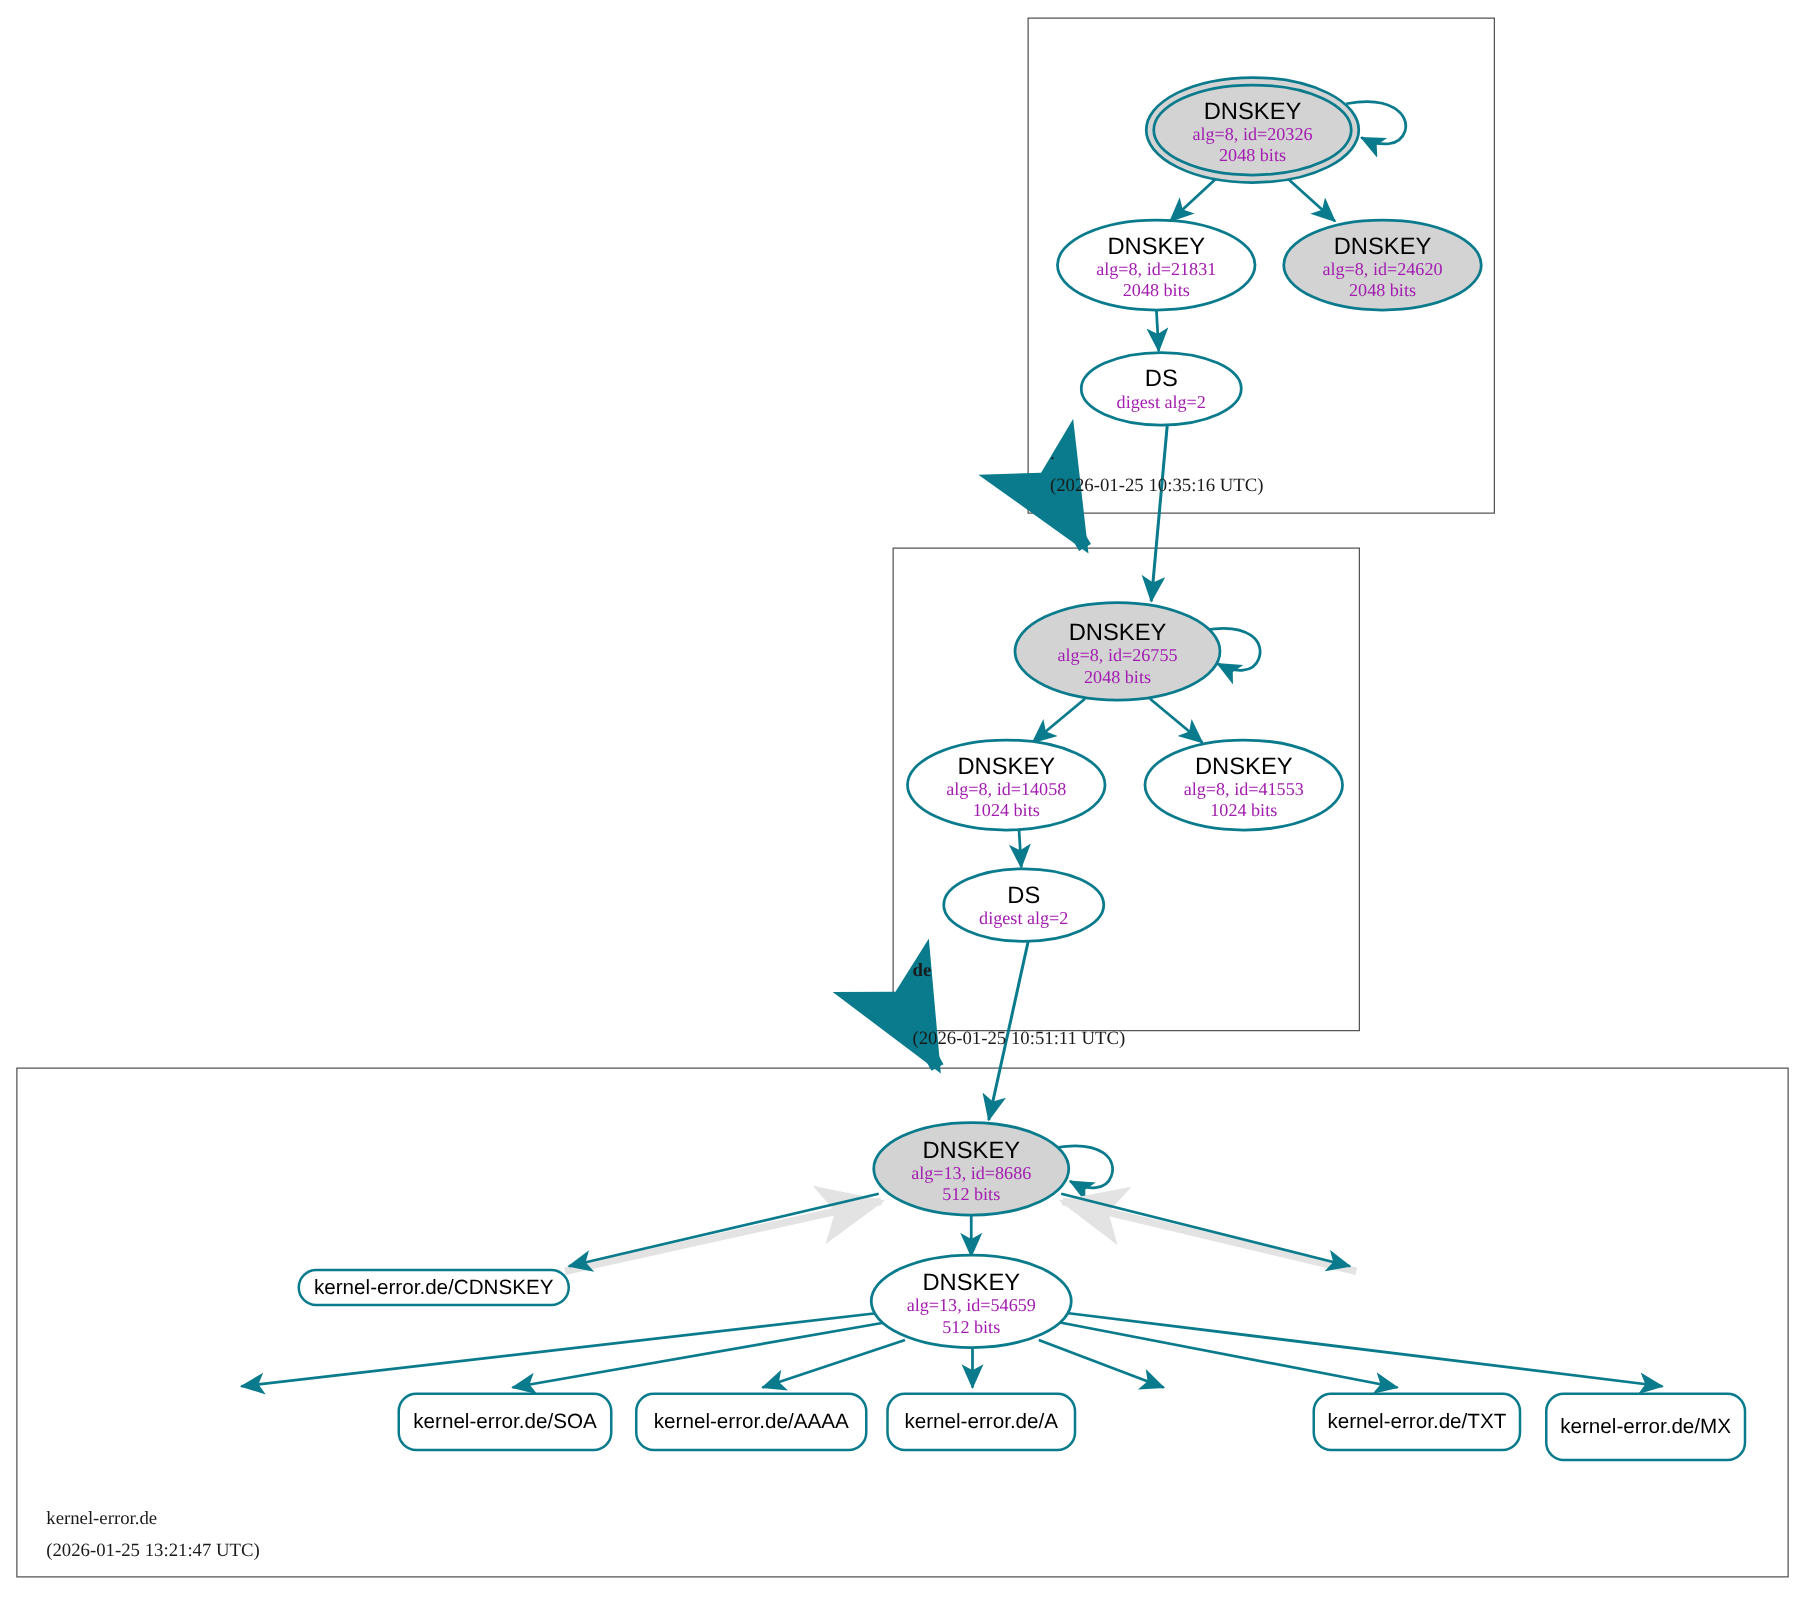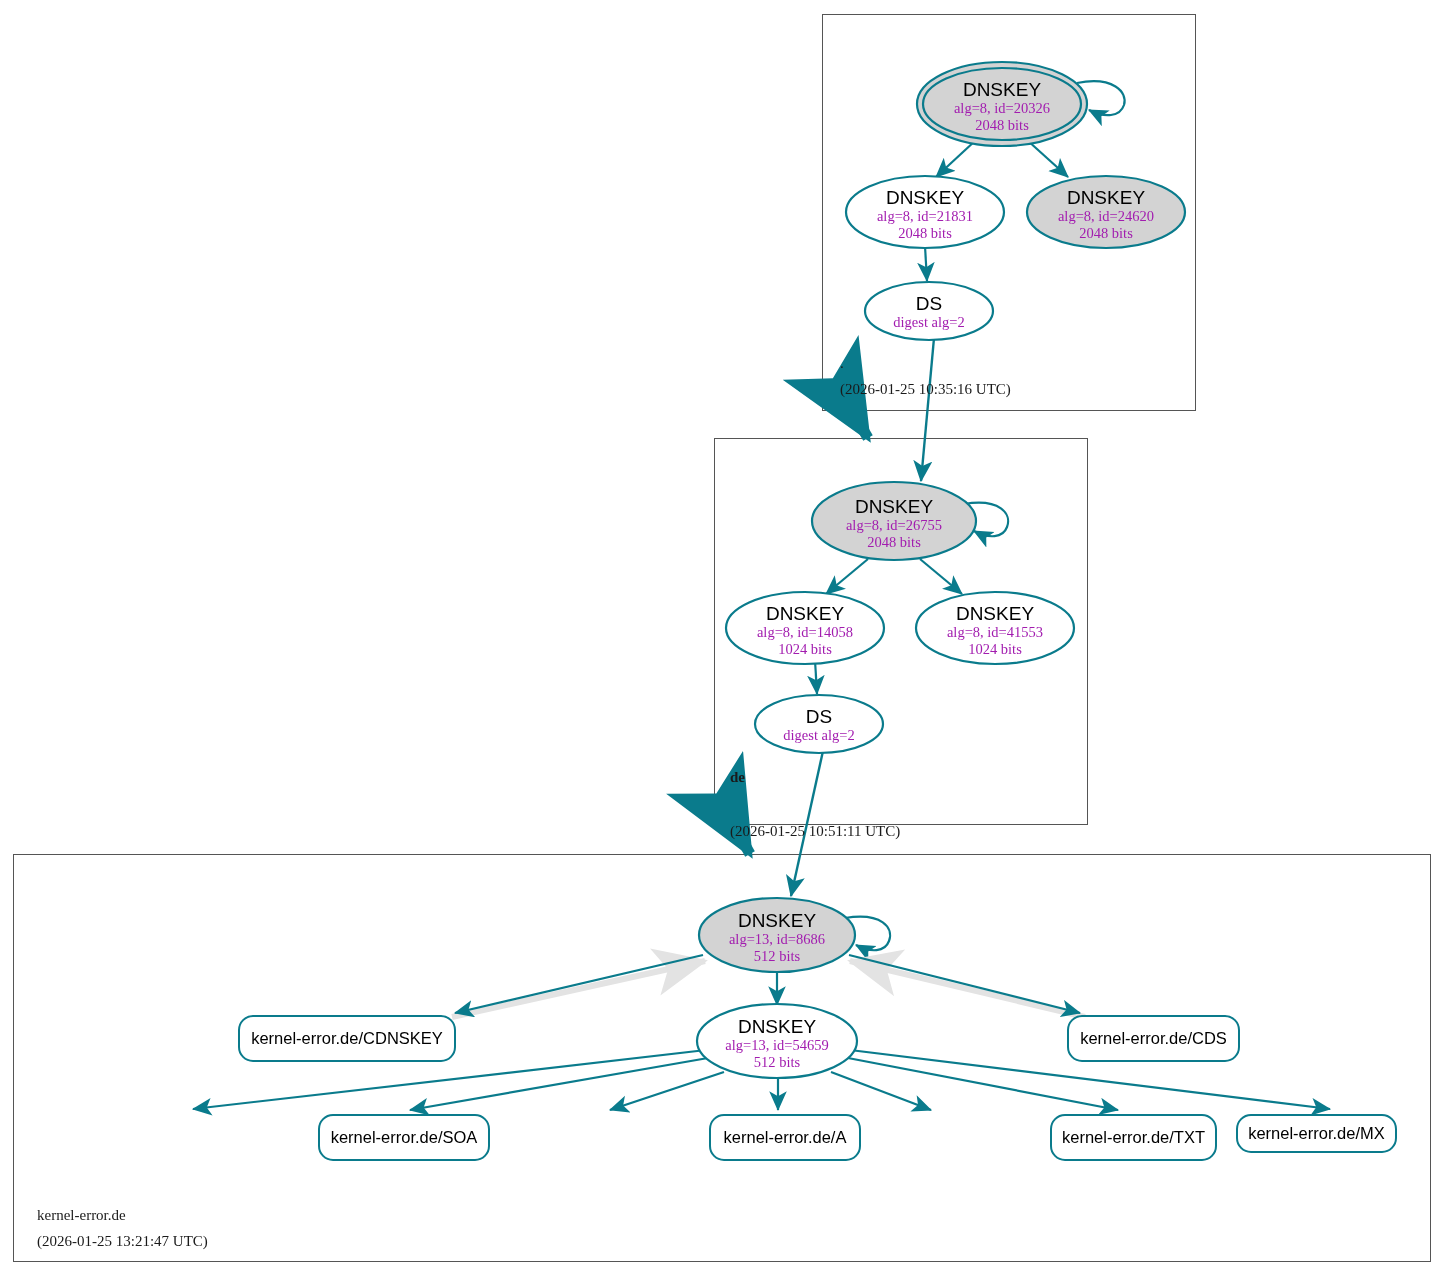--- a/index.html
+++ b/index.html
@@ -283,27 +283,27 @@
     <div class="nt-sub">alg=13, id=8686</div>
     <div class="nt-sub">512 bits</div>
   </div>
 
   <div class="node-text" style="left:677px; top:1016px; width:200px;">
     <div class="nt-title">DNSKEY</div>
     <div class="nt-sub">alg=13, id=54659</div>
     <div class="nt-sub">512 bits</div>
   </div>
 
-  <div class="rr-box" style="left:238px; top:1015px; width:218px; height:47px;">kernel-error.de/CDNSKEY</div>
-  <div class="rr-box" style="left:1067px; top:1015px; width:173px; height:47px;">kernel-error.de/CDS</div>
+  <div class="rr-box" style="left:238px; top:1015px; width:218px; height:30px;">kernel-error.de/CDNSKEY</div>
 
   <div class="rr-box" style="left:318px; top:1114px; width:172px; height:47px;">kernel-error.de/SOA</div>
+  <div class="rr-box" style="left:508px; top:1114px; width:186px; height:47px;">kernel-error.de/AAAA</div>
   <div class="rr-box" style="left:709px; top:1114px; width:152px; height:47px;">kernel-error.de/A</div>
   <div class="rr-box" style="left:1050px; top:1114px; width:167px; height:47px;">kernel-error.de/TXT</div>
-  <div class="rr-box" style="left:1236px; top:1114px; width:161px; height:39px;">kernel-error.de/MX</div>
+  <div class="rr-box" style="left:1236px; top:1114px; width:161px; height:55px;">kernel-error.de/MX</div>
 
   <div class="zone-label" style="left:840px; top:355px;">.</div>
   <div class="zone-time" style="left:840px; top:381px;">(2026-01-25 10:35:16 UTC)</div>
 
   <div class="zone-label" style="left:730px; top:769px;font-weight:bold;">de</div>
   <div class="zone-time" style="left:730px; top:823px;">(2026-01-25 10:51:11 UTC)</div>
 
   <div class="zone-label" style="left:37px; top:1207px;">kernel-error.de</div>
   <div class="zone-time" style="left:37px; top:1233px;">(2026-01-25 13:21:47 UTC)</div>
 

